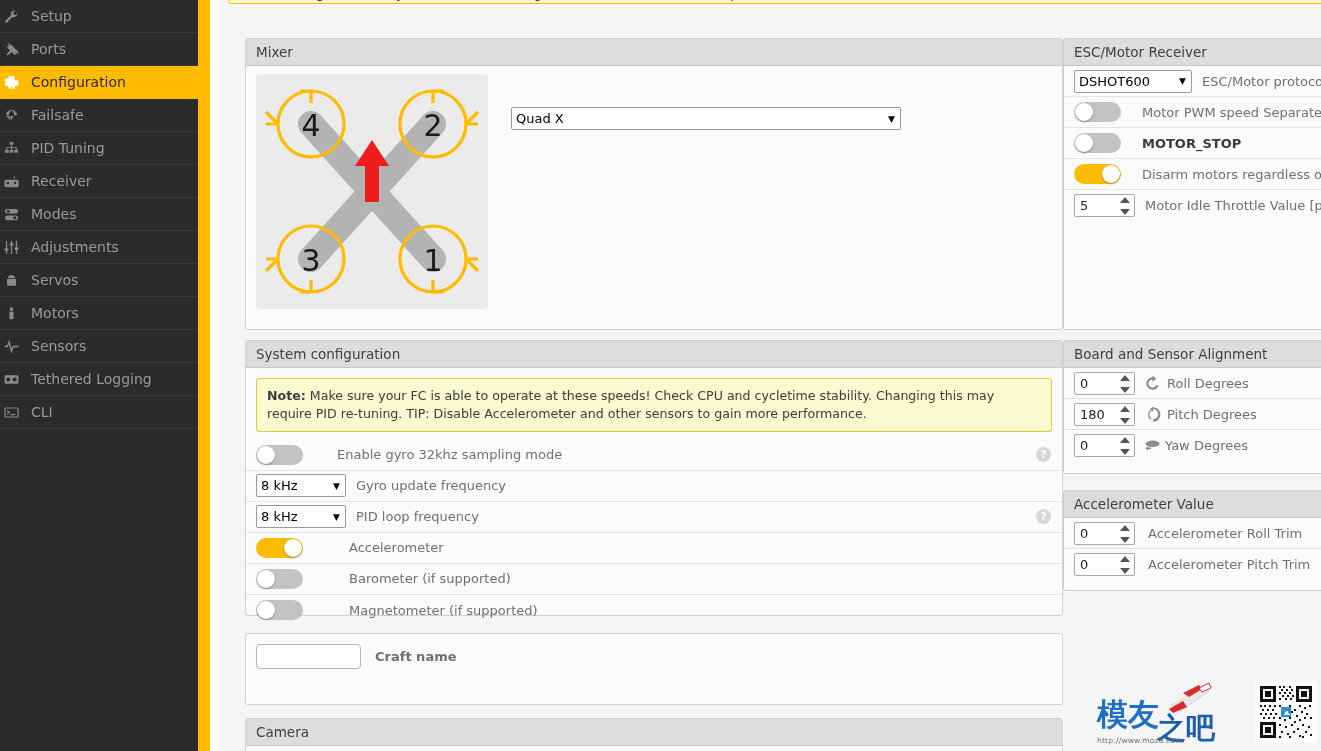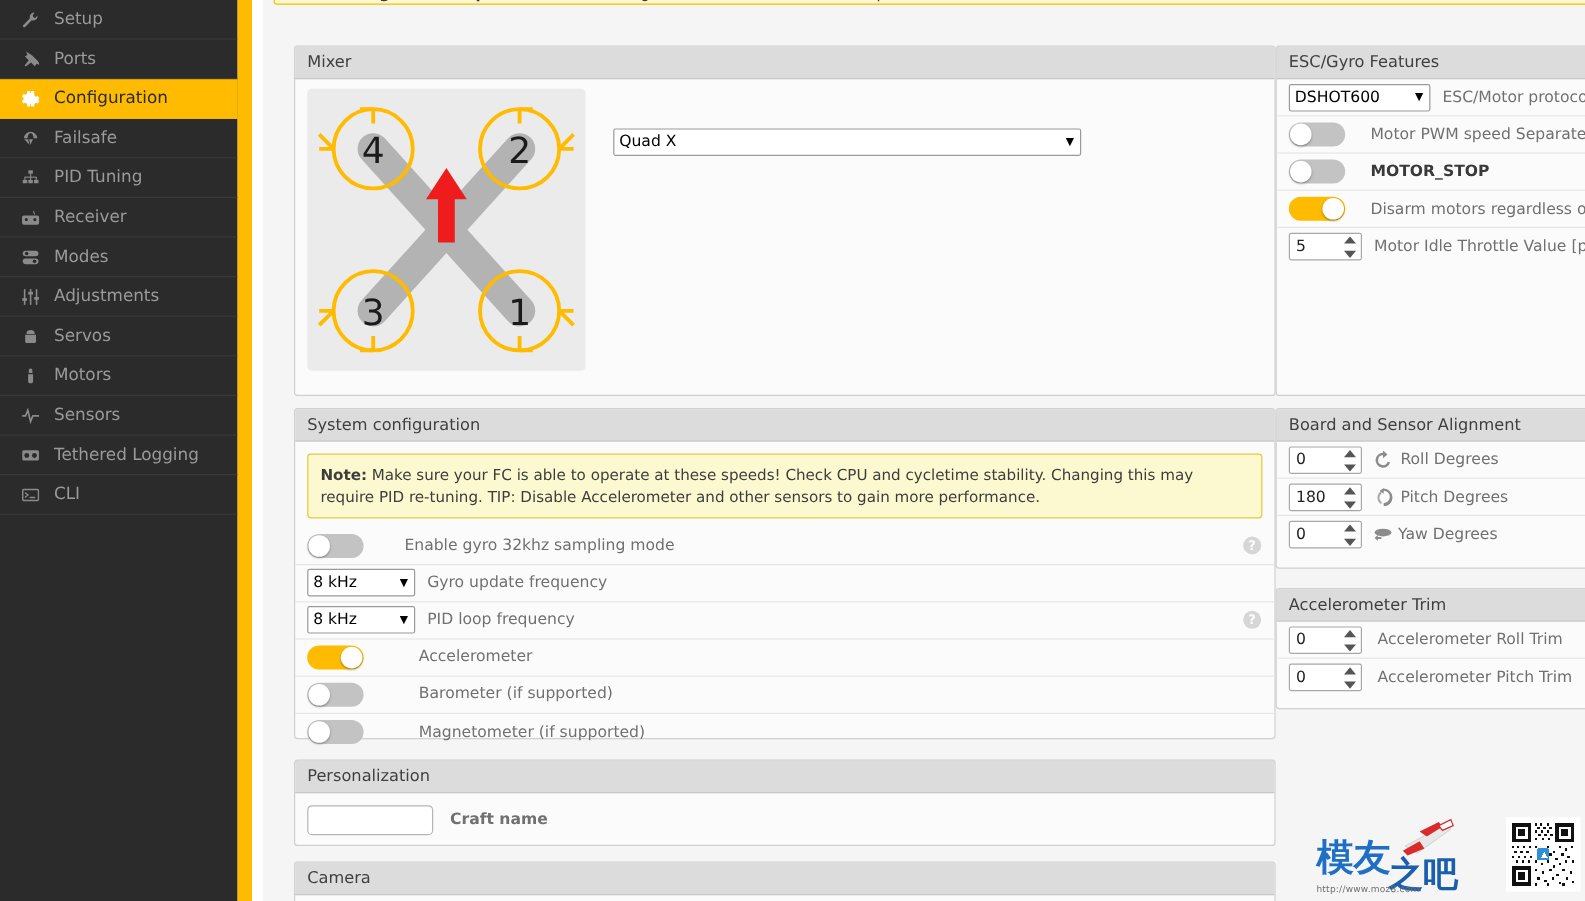--- a/index.html
+++ b/index.html
@@ -14,21 +14,20 @@
 
   
   #sidebar {
     position: absolute; left: 0; top: 0; width: 198px; height: 751px;
     background: #2b2b2b;
   }
   .nav-item {
     position: relative;
     height: 33px;
     display: flex; align-items: center;
-    padding-left: 14px;
     border-bottom: 1px solid #393939;
     color: #9a9a9a;
     font-size: 14px;
     cursor: pointer;
     user-select: none;
   }
   .nav-item .nav-ico {
     width: 22px; height: 16px;
     margin-right: 9px;
     display: inline-flex; align-items: center; justify-content: center;
@@ -483,40 +482,37 @@
           <div class="row">
             <div class="toggle">
                 <div class="knob"></div>
               </div>
             <span class="row-label" style="margin-left:46px;">Magnetometer (if supported)</span>
           </div>
         </div>
       </div>
 
       <div class="panel" style="left:26px; top:633px; width:818px; height:72px;">
-        <div class="panel-head">
-          <span>Personalization</span>
-        </div>
         <div class="panel-body">
           <div class="row" style="height:44px; border-bottom:none;">
             <input class="bf-text" type="text" value="" style="">
             <span class="row-label" style="margin-left:14px;font-weight:bold;">Craft name</span>
           </div>
         </div>
       </div>
 
       <div class="panel" style="left:26px; top:718px; width:818px; height:60px;">
         <div class="panel-head">
           <span>Camera</span>
         </div>
       </div>
 
       <div class="panel" style="left:844px; top:38px; width:330px; height:292px;">
         <div class="panel-head">
-          <span>ESC/Gyro Features</span>
+          <span>ESC/Motor Receiver</span>
         </div>
         <div class="panel-body">
           <div class="row">
             <div class="select-wrap">
               <select class="bf-select" style="width:118px;">
                 <option>DSHOT600</option>
               </select>
               <span class="sel-arrow">▼</span>
             </div>
             <span class="row-label" style="margin-left:10px;">ESC/Motor protocol</span>
@@ -608,21 +604,21 @@
                   <path d="M4.4 9.4l-2.8 2.6 2.8 2.6v-1.8h3.2v-1.6H4.4z"></path>
                 </svg>
             </span>
             <span class="row-label" style="margin-left:4px;">Yaw Degrees</span>
           </div>
         </div>
       </div>
 
       <div class="panel" style="left:844px; top:490px; width:330px; height:101px;">
         <div class="panel-head">
-          <span>Accelerometer Trim</span>
+          <span>Accelerometer Value</span>
         </div>
         <div class="panel-body">
           <div class="row">
             <div class="stepper">
               <span class="num">0</span>
               <span class="spin">
                   <i class="tri-up"></i>
                   <i class="tri-dn"></i>
                 </span>
             </div>

